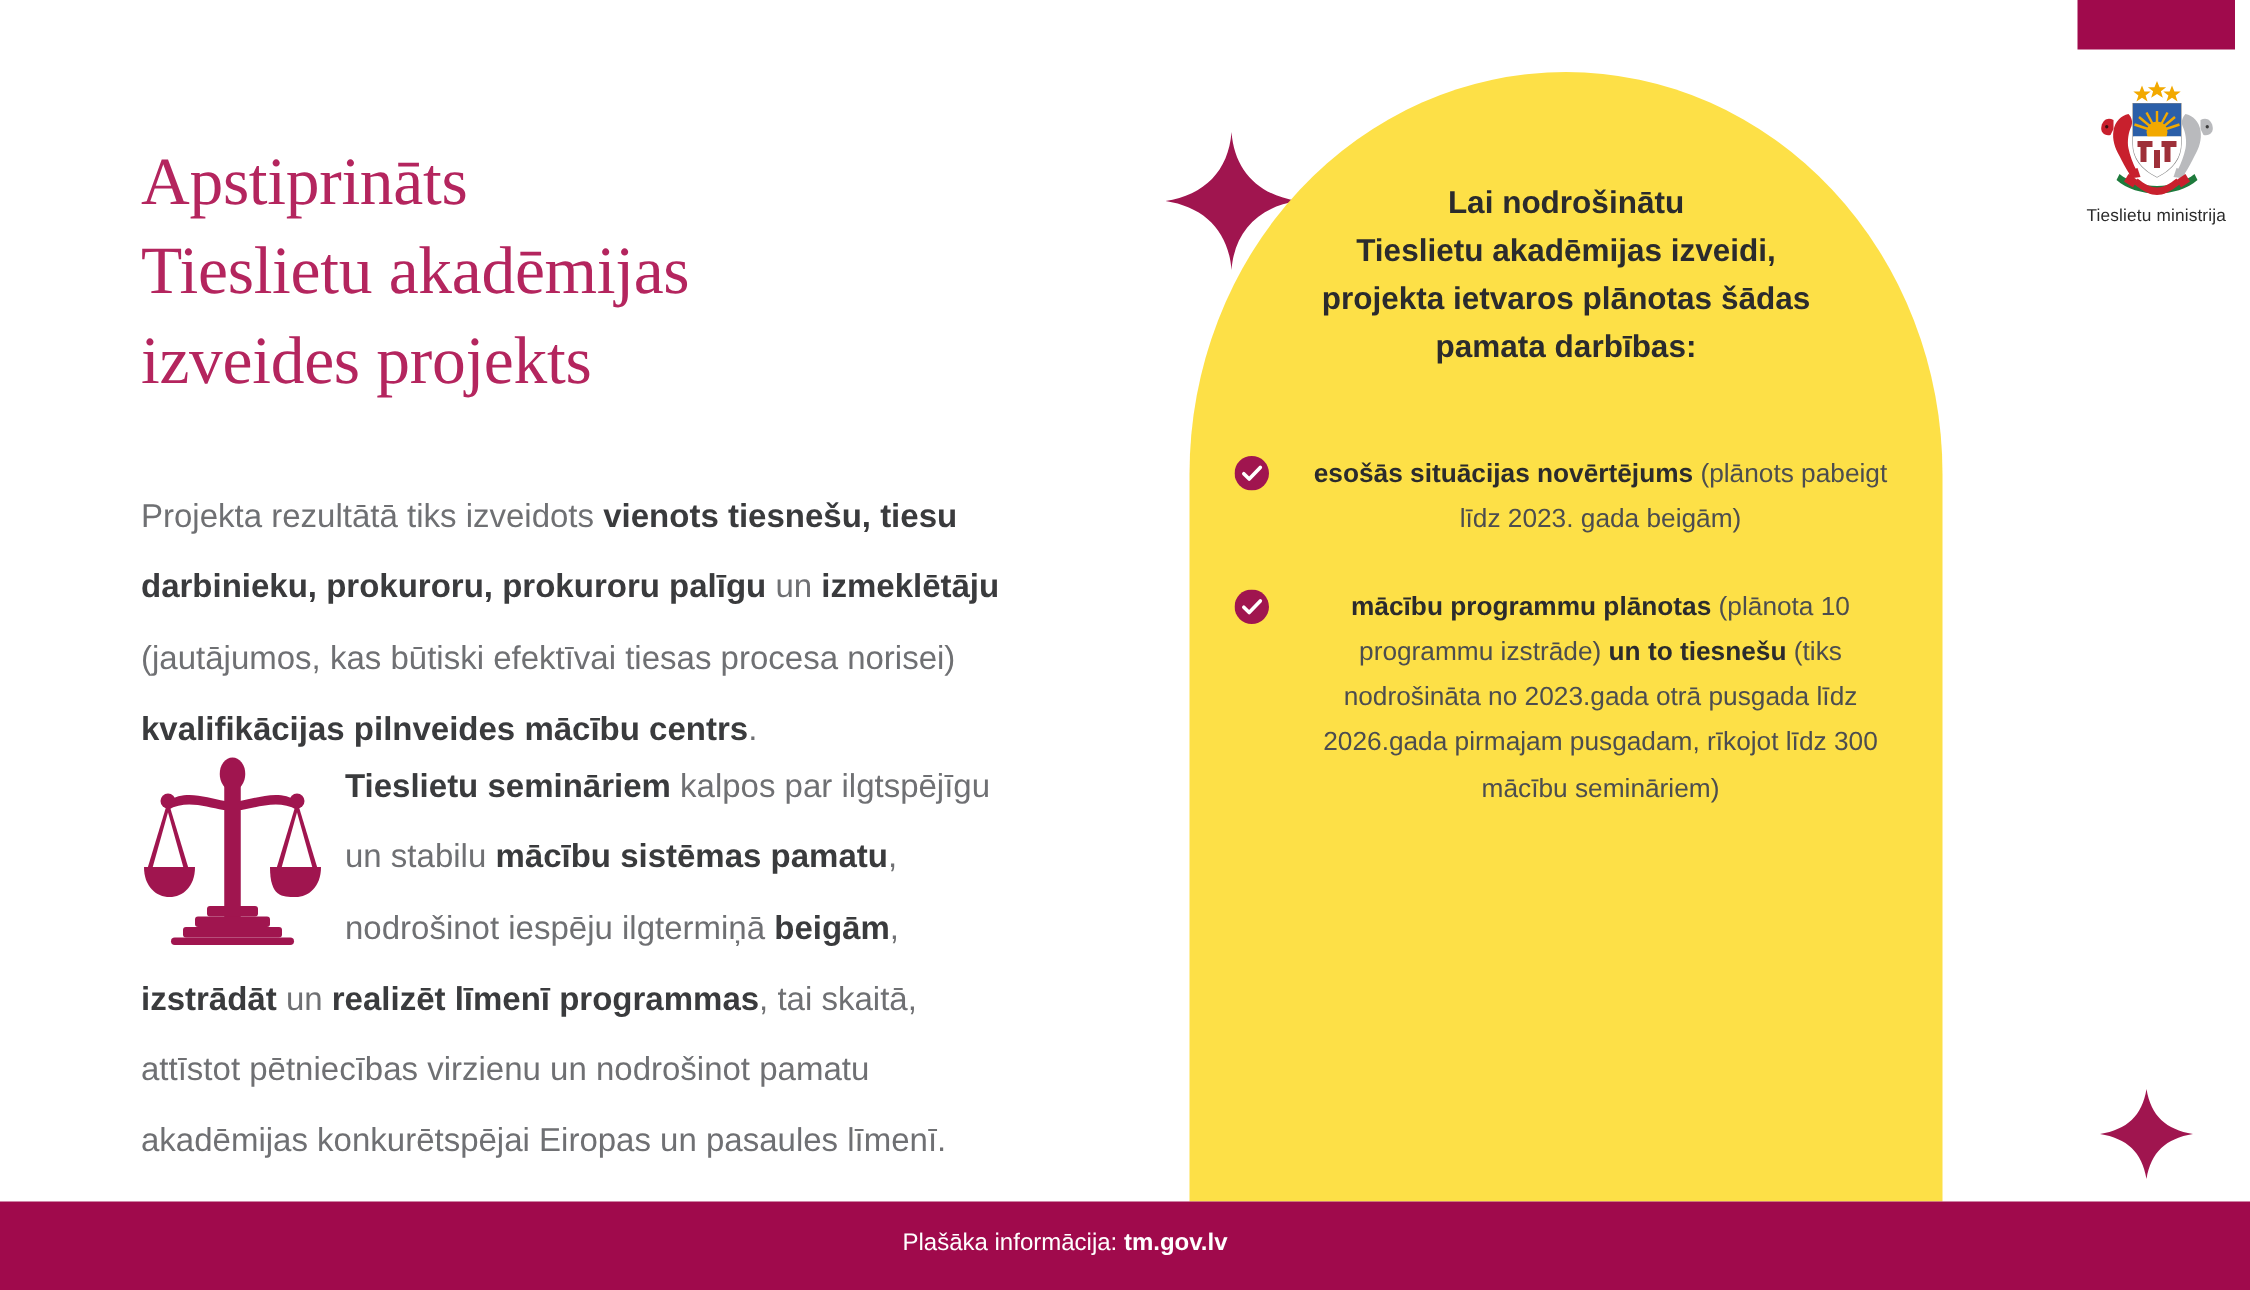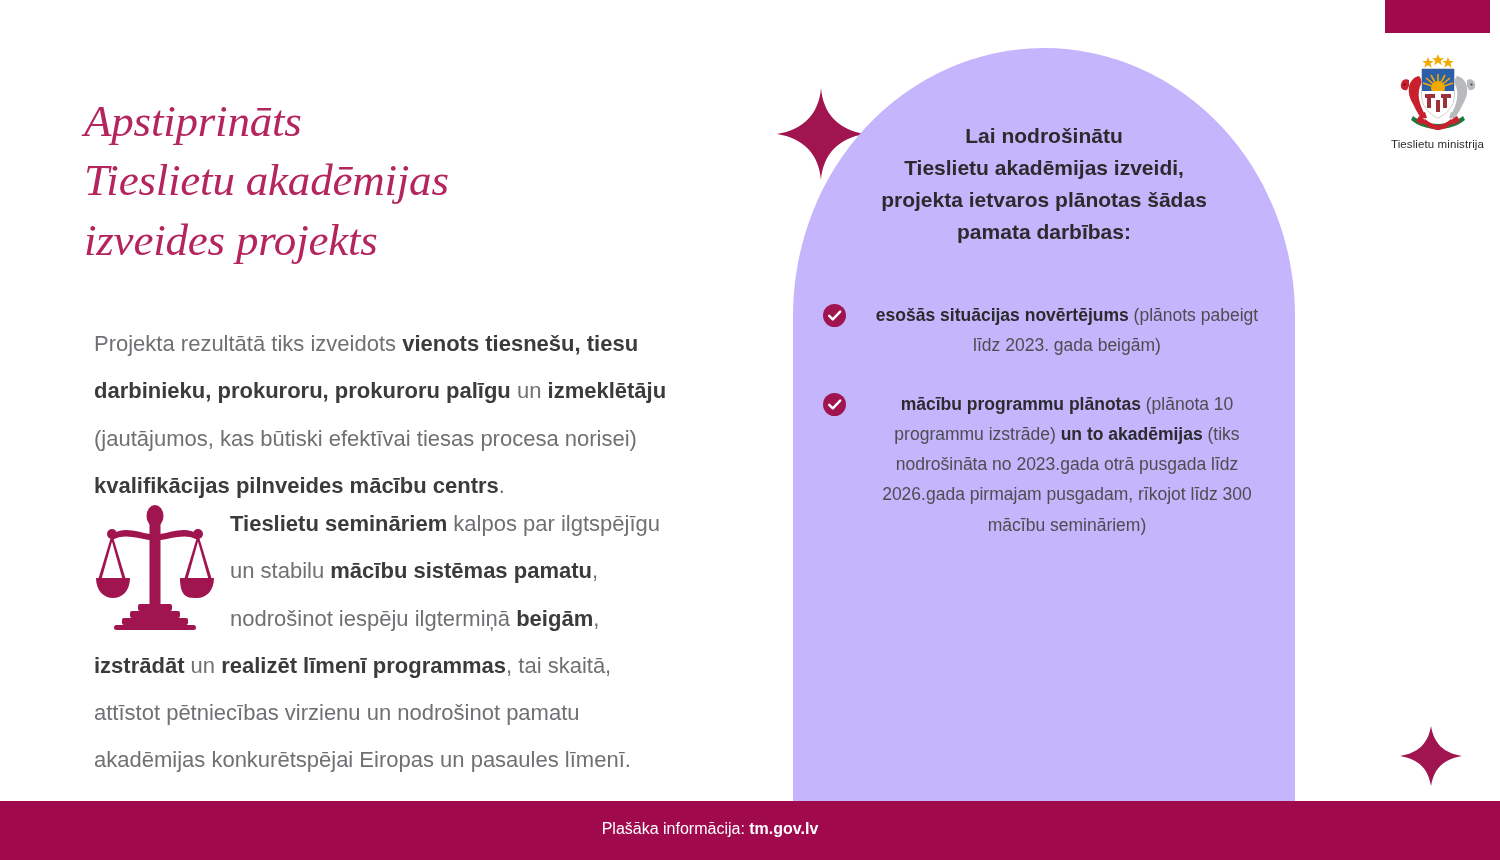--- a/index.html
+++ b/index.html
@@ -46,24 +46,23 @@
     letter-spacing: 0.1px;
     font-family: "Liberation Sans", sans-serif;
     white-space: nowrap;
     text-align: center;
     width: 165px;
   }
 
   
   .left-col {
     position: absolute;
-    left: 84px;
+    left: 94px;
     top: 92px;
     width: 600px;
-    font-style: italic;
   }
   .headline {
     font-family: "Liberation Serif", serif;
     color: #B4255E;
     font-size: 45px;
     line-height: 1.32;
     font-weight: 400;
     letter-spacing: -0.2px;
     margin: 0;
     white-space: pre-line;
@@ -116,21 +115,21 @@
     height: 60px;
   }
 
   
   .arch {
     position: absolute;
     left: 793px;
     top: 48px;
     width: 502px;
     height: 753px;
-    background: #c4b5fd;
+    background: #fde047;
     border-top-left-radius: 251px 268px;
     border-top-right-radius: 251px 268px;
   }
   .arch-title {
     position: absolute;
     left: 0;
     top: 72px;
     width: 502px;
     text-align: center;
     color: #2b2b2d;
@@ -329,21 +328,21 @@
     <span class="bullet-text"><b>esošās situācijas novērtējums</b> (plānots pabeigt līdz 2023. gada beigām)</span>
   </div>
 
   <div class="bullet">
     <span class="check-icon">
       <svg width="23" height="23" viewBox="0 0 23 23" xmlns="http://www.w3.org/2000/svg">
         <circle cx="11.5" cy="11.5" r="11.5" fill="#A0154F"></circle>
         <path d="M6.2,11.8 L9.8,15.4 L17.2,7.6" fill="none" stroke="#ffffff" stroke-width="2.4" stroke-linecap="round" stroke-linejoin="round"></path>
       </svg>
     </span>
-    <span class="bullet-text"><b>mācību programmu plānotas</b> (plānota 10 programmu izstrāde)<b> un to akadēmijas</b> (tiks nodrošināta no 2023.gada otrā pusgada līdz 2026.gada pirmajam pusgadam, rīkojot līdz 300 mācību semināriem)</span>
+    <span class="bullet-text"><b>mācību programmu plānotas</b> (plānota 10 programmu izstrāde)<b> un to tiesnešu</b> (tiks nodrošināta no 2023.gada otrā pusgada līdz 2026.gada pirmajam pusgadam, rīkojot līdz 300 mācību semināriem)</span>
   </div>
 
 </div>
   </div>
 
   <div class="footer">
     <div class="footer-text">Plašāka informācija: <b>tm.gov.lv</b></div>
   </div>
 
 </div>

